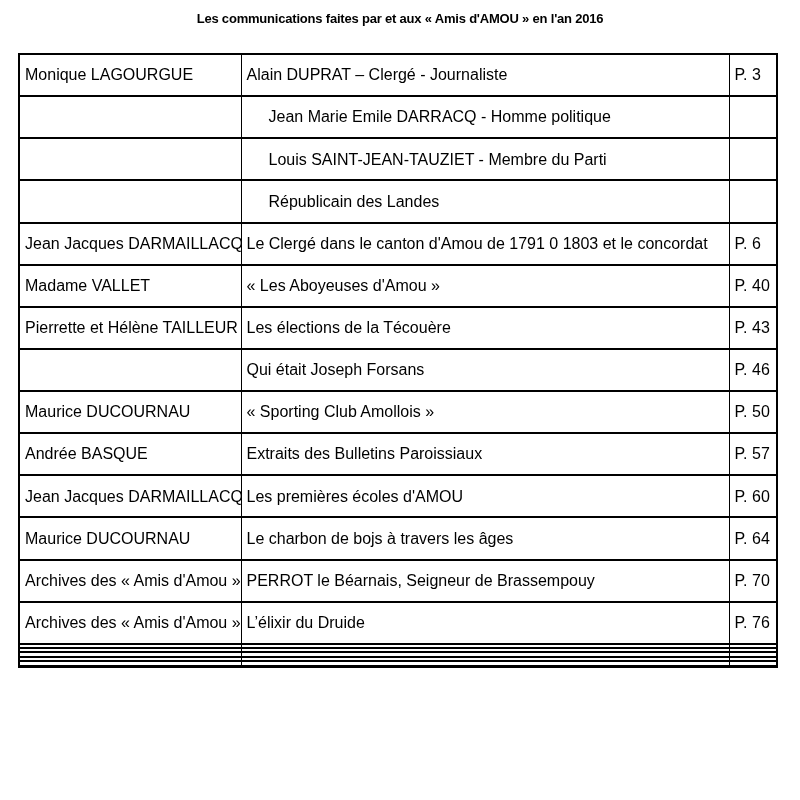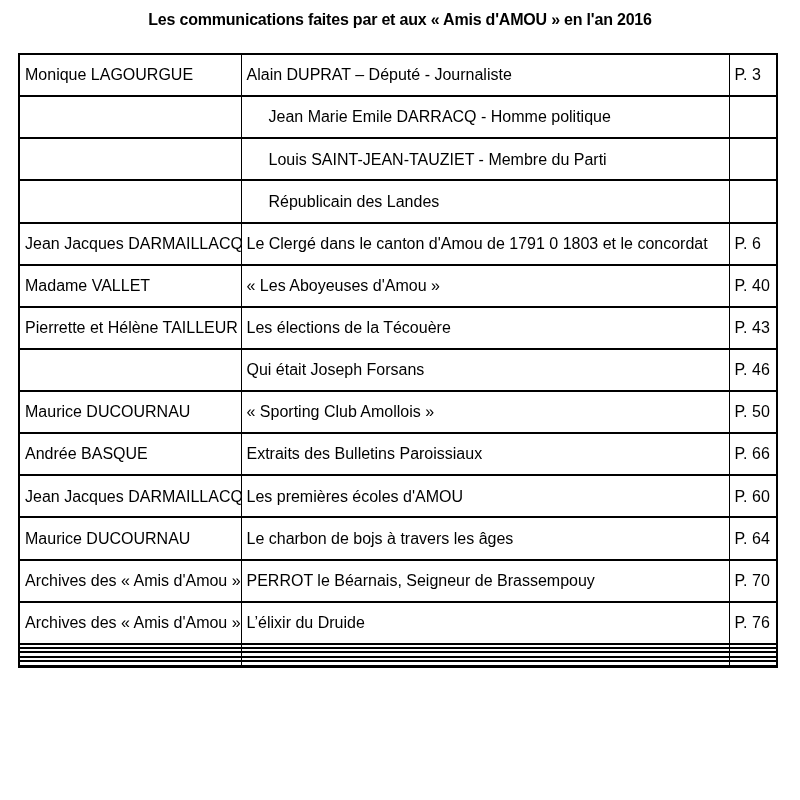--- a/index.html
+++ b/index.html
@@ -14,21 +14,21 @@
     font-family: "Liberation Sans", sans-serif;
     color: #000000;
     overflow: hidden;
   }
   .doc-title {
     position: absolute;
     top: 11px;
     left: 0;
     width: 800px;
     text-align: center;
-    font-size: 16px;
+    font-size: 13px;
     font-weight: bold;
     letter-spacing: -0.2px;
   }
   table.toc {
     position: absolute;
     left: 18px;
     top: 53px;
     width: 758px;
     height: 615px;
     border-collapse: collapse;
@@ -61,21 +61,21 @@
 
 <table class="toc">
   <colgroup>
     <col class="c-author">
     <col class="c-title">
     <col class="c-page">
   </colgroup>
   <tbody>
       <tr>
         <td>Monique LAGOURGUE</td>
-        <td>Alain DUPRAT – Député - Journaliste</td>
+        <td>Alain DUPRAT – Clergé - Journaliste</td>
         <td class="page-cell">P. 3</td>
       </tr>
       <tr>
         <td></td>
         <td class="indent">Jean Marie Emile DARRACQ - Homme politique</td>
         <td class="page-cell"></td>
       </tr>
       <tr>
         <td></td>
         <td class="indent">Louis SAINT-JEAN-TAUZIET - Membre du Parti</td>
@@ -107,21 +107,21 @@
         <td class="page-cell">P. 46</td>
       </tr>
       <tr>
         <td>Maurice DUCOURNAU</td>
         <td>« Sporting Club Amollois »</td>
         <td class="page-cell">P. 50</td>
       </tr>
       <tr>
         <td>Andrée BASQUE</td>
         <td>Extraits des Bulletins Paroissiaux</td>
-        <td class="page-cell">P. 66</td>
+        <td class="page-cell">P. 57</td>
       </tr>
       <tr>
         <td>Jean Jacques DARMAILLACQ</td>
         <td>Les premières écoles d'AMOU</td>
         <td class="page-cell">P. 60</td>
       </tr>
       <tr>
         <td>Maurice DUCOURNAU</td>
         <td>Le charbon de bojs à travers les âges</td>
         <td class="page-cell">P. 64</td>

